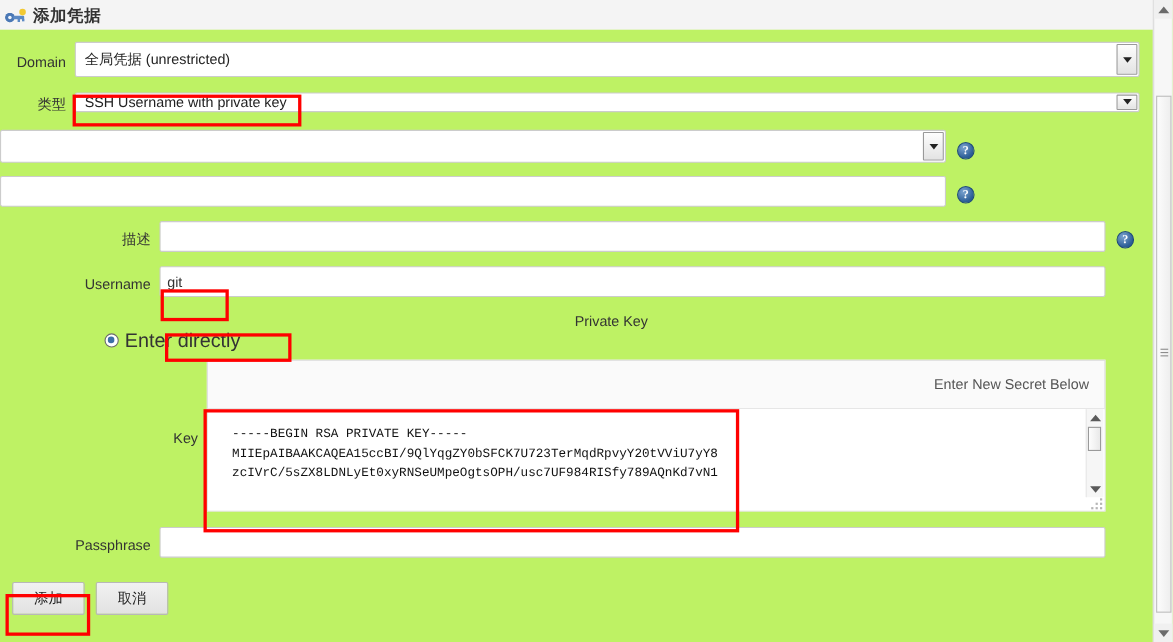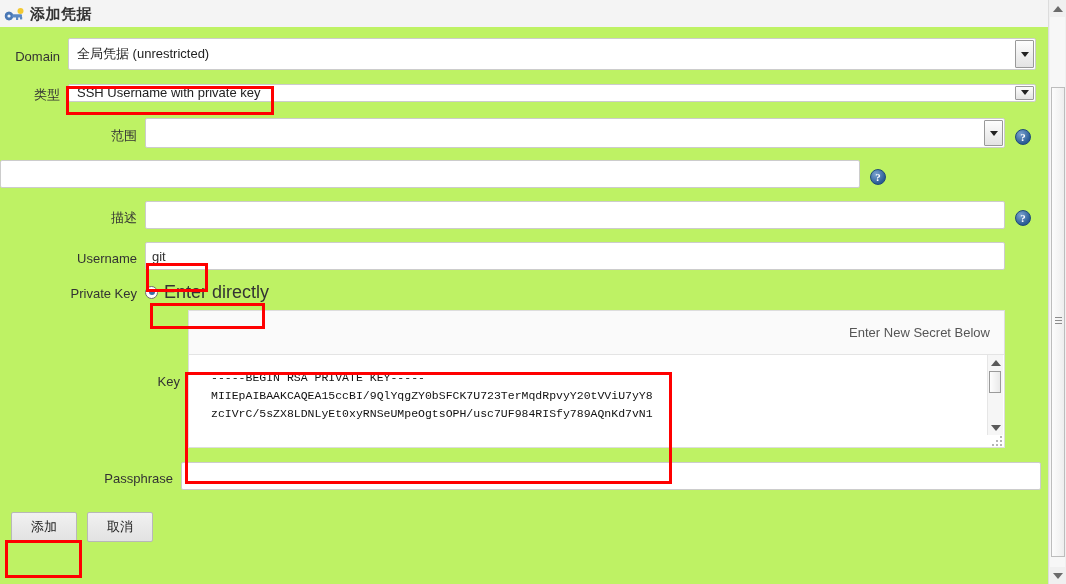--- a/index.html
+++ b/index.html
@@ -328,21 +328,20 @@
       <div class="sel" style="height:18px;">
         <span>SSH Username with private key</span>
         <span class="sel-arrow-box">
             <i class="caret"></i>
           </span>
       </div>
     </div>
   </div>
 
   <div class="form-row" style="margin-top:14px;">
-    <div class="lbl" style="width:145px;">范围</div>
     <div class="ctl" style="width:860px;">
       <div class="sel" style="height:30px;">
         <span class="sel-arrow-box">
             <i class="caret"></i>
           </span>
       </div>
     </div>
     <div style="width:10px;flex:none;"></div>
     <div class="help" style="margin-top:7px;">?</div>
   </div>
@@ -364,21 +363,21 @@
     <div class="help" style="margin-top:6px;">?</div>
   </div>
 
   <div class="form-row" style="margin-top:13px;">
     <div class="lbl" style="width:145px;">Username</div>
     <div class="ctl" style="width:932px;">
       <input class="tinput" style="width: 860px;" value="git">
     </div>
   </div>
 
-  <div class="form-row" style="margin-top:12px;">
+  <div class="form-row" style="margin-top:12px;flex-direction:column;">
     <div class="lbl" style="width:145px;padding-top:2px;">Private Key</div>
     <div class="ctl" style="width:860px;">
       <div class="radio-wrap">
         <span class="radio"></span>
         <span class="radio-label">Enter directly</span>
       </div>
     </div>
   </div>
 
   <div class="form-row" style="margin-top:8px;">
@@ -405,21 +404,21 @@
             <i style="right:8px;bottom:0;"></i>
             <i style="right:0;bottom:4px;"></i>
             <i style="right:4px;bottom:4px;"></i>
             <i style="right:0;bottom:8px;"></i>
           </div>
         </div>
       </div>
     </div>
   </div>
 
-  <div class="form-row" style="margin-top:14px;padding-left:36px;">
+  <div class="form-row" style="margin-top:14px;">
     <div class="lbl" style="width:145px;">Passphrase</div>
     <div class="ctl" style="width:860px;">
       <input class="tinput" style="width: 860px;" value="" placeholder="">
     </div>
   </div>
 
   <div class="form-row" style="margin-top:22px;padding-left:11px;">
     <button class="btn">添加</button>
     <div style="width:10px;flex:none;"></div>
     <button class="btn">取消</button>

